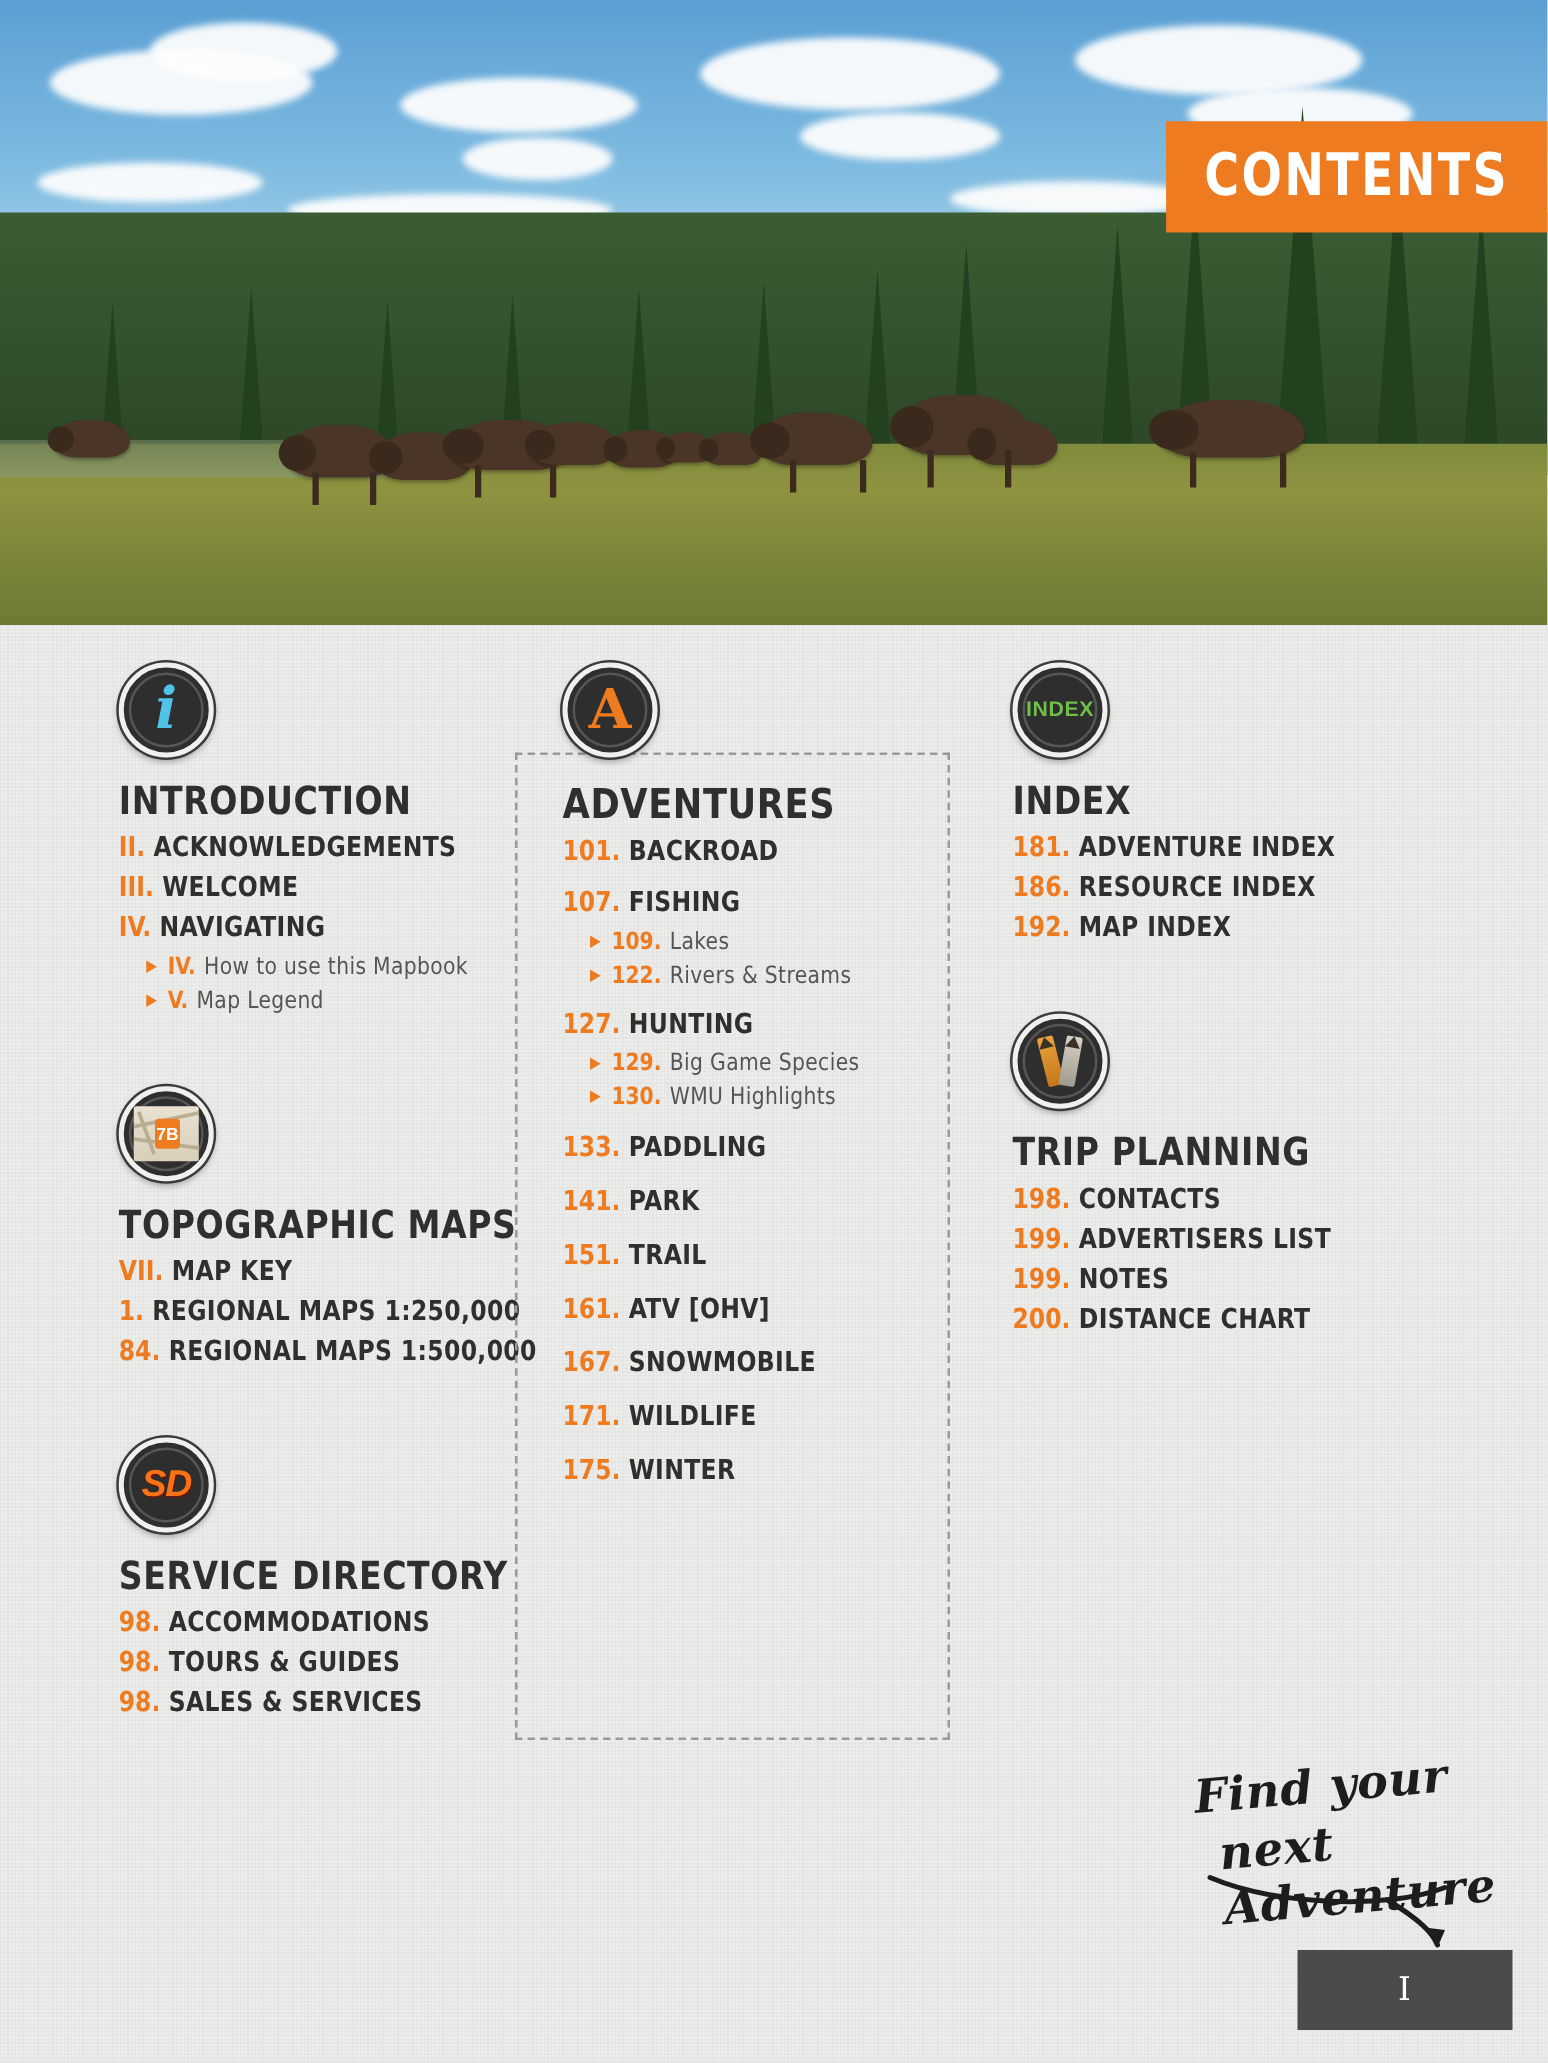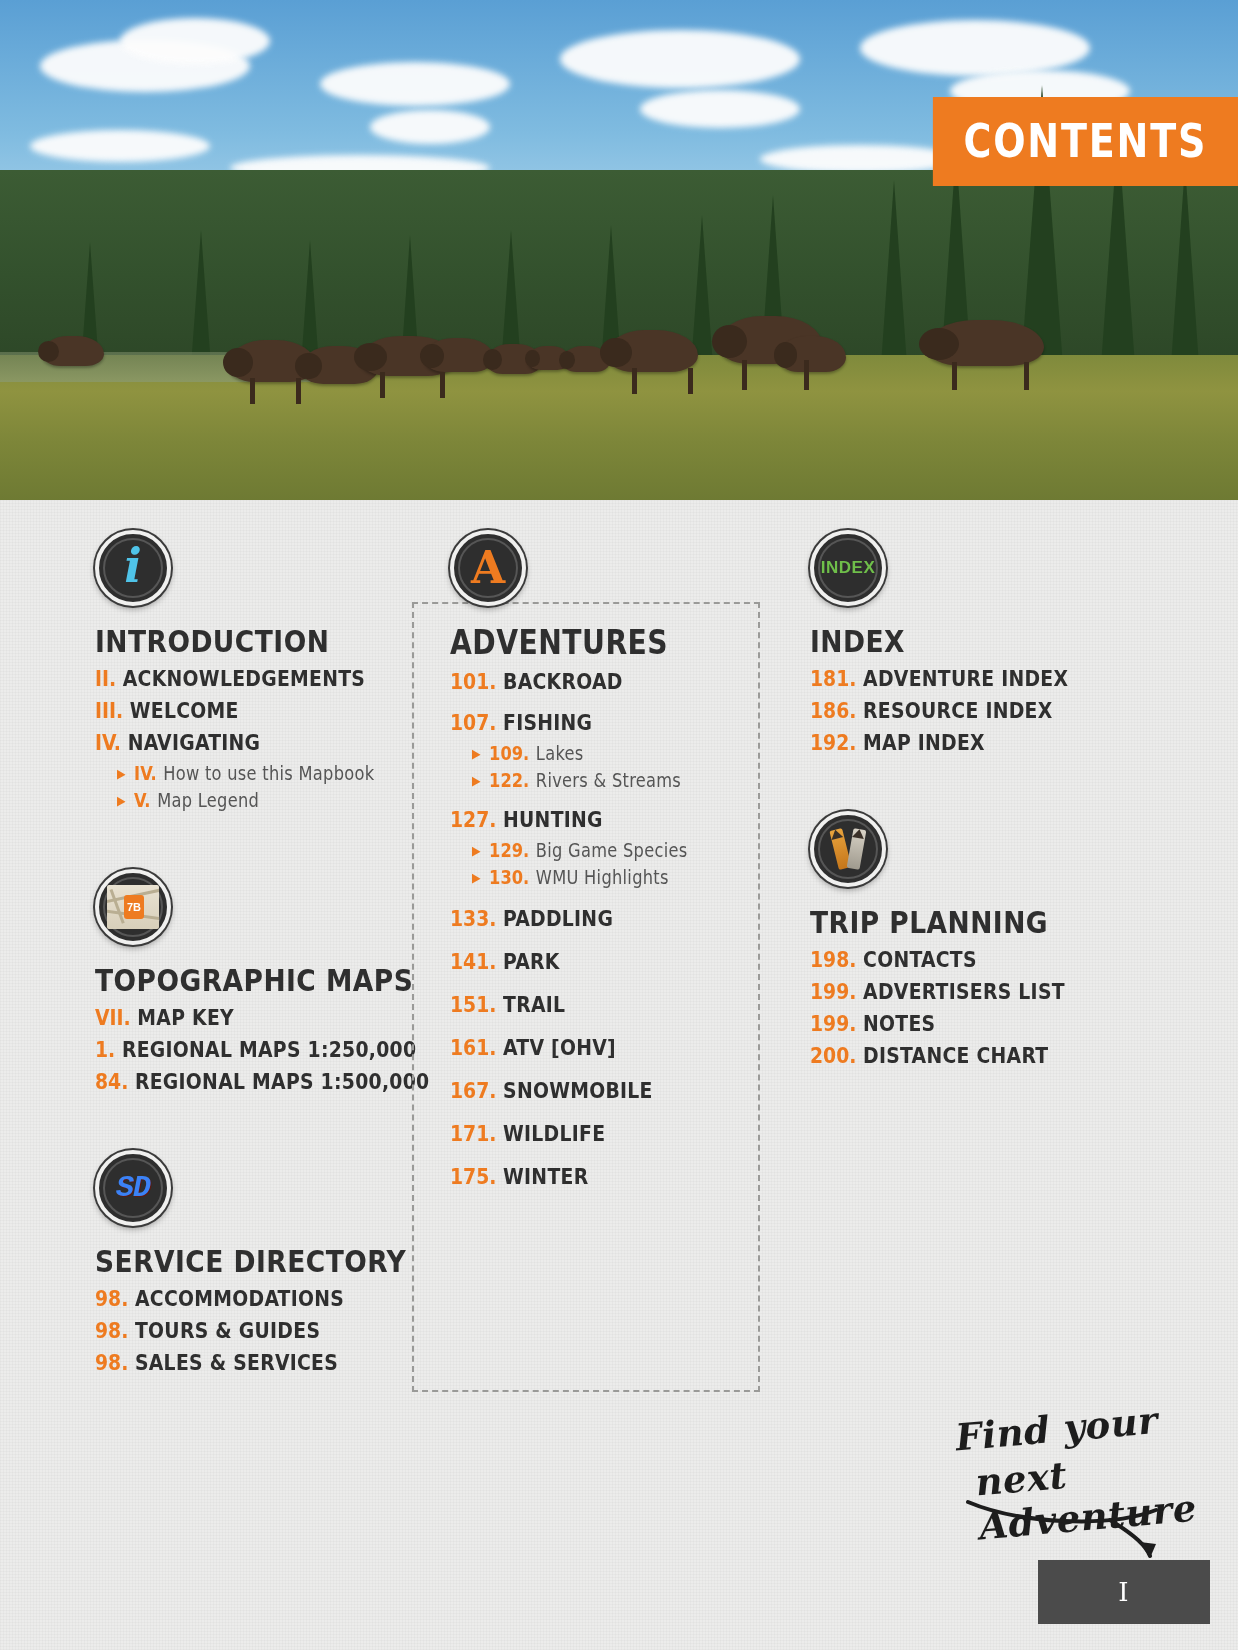--- a/index.html
+++ b/index.html
@@ -181,46 +181,45 @@
     font-family: "DejaVu Serif", serif;
     line-height: 1;
   }
   .badge-index {
     color: #6fbf4a;
     font-size: 17px;
     font-weight: bold;
     letter-spacing: .5px;
   }
   .badge-sd {
-    color: #3b82f6;
+    color: #f97316;
     font-size: 30px;
     font-weight: bold;
     font-style: italic;
     letter-spacing: -1px;
     text-shadow: 1px 1px 0 #5b1a13;
-    font-family: Liberation Mono, monospace;
   }
   .badge-map {
     width: 52px; height: 44px;
     background: linear-gradient(#e9e2d2, #d8cfba);
     position: relative;
     overflow: hidden;
     border-radius: 2px;
   }
   .badge-map .rd {
     position: absolute; background: #b9ae92; height: 3px; width: 120%;
   }
   .badge-map .shield {
     position: absolute;
     left: 17px; top: 10px;
     width: 20px; height: 24px;
     background: #ee7b20;
     border-radius: 3px;
     color: #fff;
-    font-size: 11px;
+    font-size: 14px;
     font-weight: bold;
     text-align: center;
     line-height: 24px;
   }
   .badge-pencil {
     position: relative;
     width: 46px; height: 46px;
   }
   .badge-pencil .p1, .badge-pencil .p2 {
     position: absolute;

